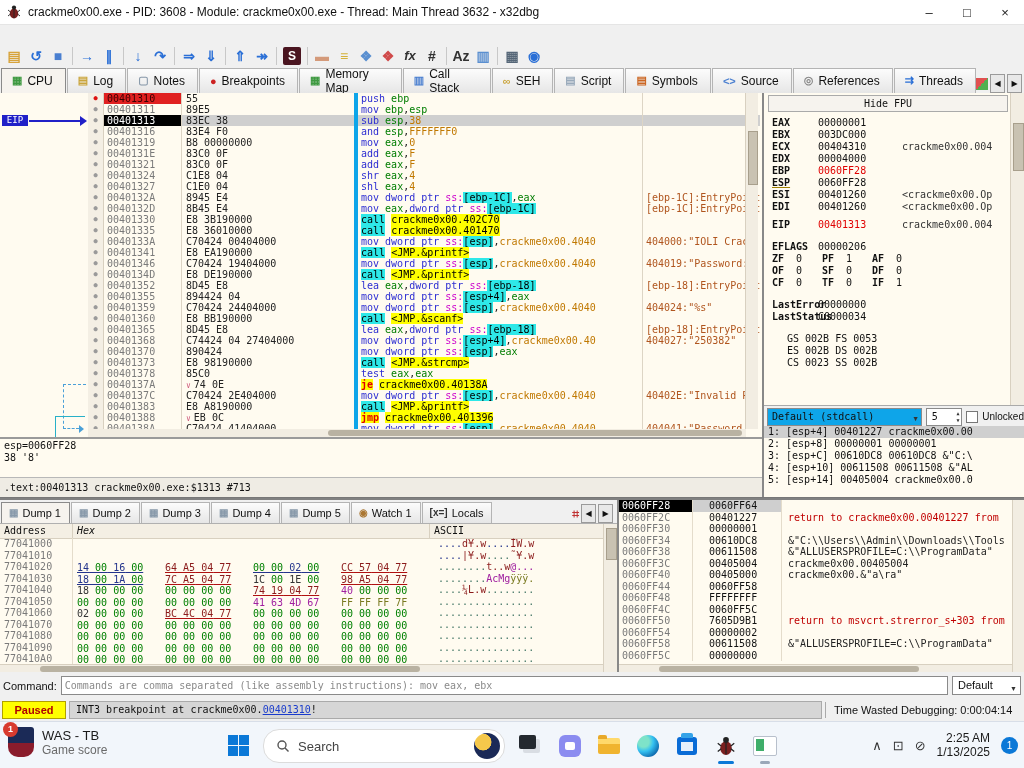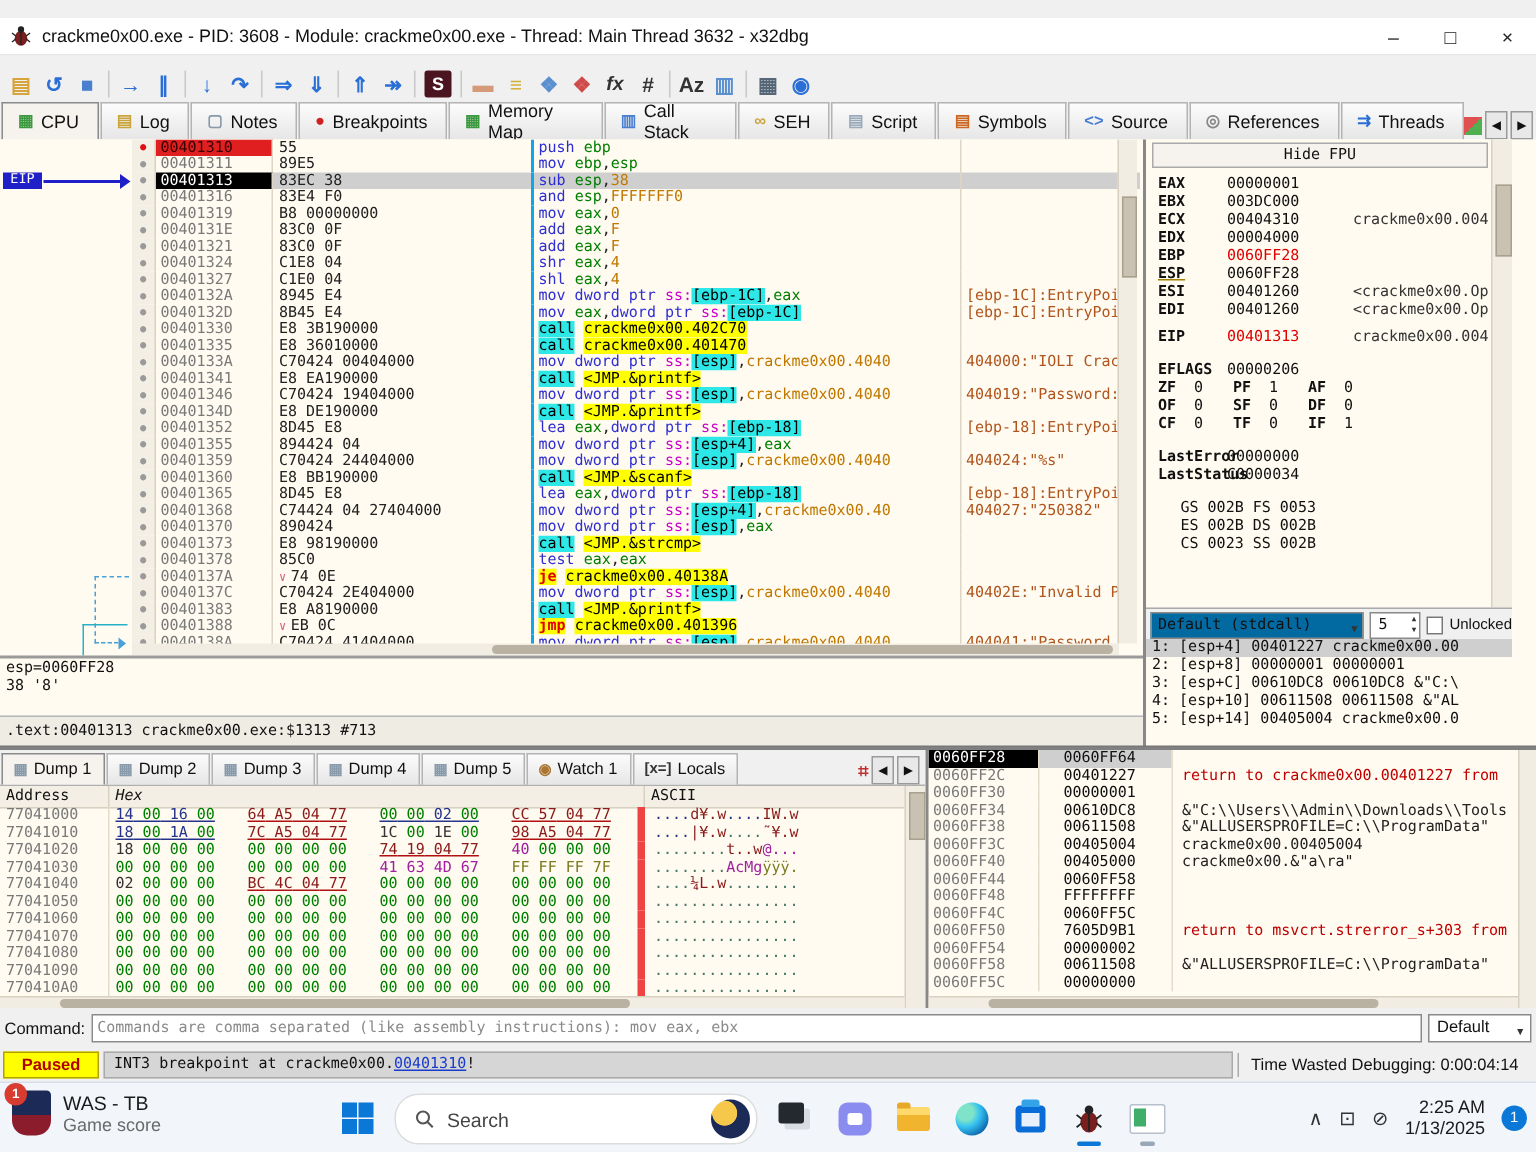--- a/index.html
+++ b/index.html
@@ -2,21 +2,21 @@
 <html><head>
 <meta charset="utf-8">
 <style>
   html,body{margin:0;padding:0;background:#000;}
   #app{position:relative;width:1024px;height:768px;background:#f0f0f0;overflow:hidden;
        font-family:"Liberation Sans",sans-serif;font-size:12px;color:#111;}
   .abs{position:absolute;}
   .mono{font-family:"DejaVu Sans Mono",monospace;}
 
   
-  .titlebar{top:12px;left:0;right:0;height:24px;background:#fff;display:flex;align-items:center;border-bottom:1px solid #e5e5e5;}
+  .titlebar{top:0;left:0;right:0;height:24px;background:#fff;display:flex;align-items:center;border-bottom:1px solid #e5e5e5;}
   .titlebar .bug{width:16px;height:16px;margin:0 6px 0 6px;}
   .title-text{font-size:12px;color:#111;}
   .win-btns{margin-left:auto;display:flex;height:24px;}
   .win-btn{width:38px;height:24px;display:flex;align-items:center;justify-content:center;font-size:13px;color:#222;}
 
   
   .menubar{top:24px;left:0;right:0;height:19px;background:#f0f0f0;display:flex;align-items:center;}
   .menu-item{padding:0 8px;font-size:12px;}
   .menu-date{margin-left:6px;color:#8a8a8a;}
 
@@ -40,21 +40,21 @@
   
   .cpu{top:93px;left:0;right:0;height:405px;background:#fffbf0;}
   .disasm{position:absolute;top:0;left:0;width:760px;height:344px;overflow:hidden;background:#fffbf0;}
   .drow{display:flex;height:11px;line-height:11px;font-size:10px;white-space:pre;}
   .d-gut{width:88px;flex:0 0 88px;}
   .d-dot{width:15px;flex:0 0 15px;text-align:center;color:#9a9a9a;font-size:7px;background:#f4efe4;border-right:1px solid #d8d0c0;}
   .d-dot.red{color:#dd1111;}
   .d-addr{width:74px;flex:0 0 74px;color:#7a7a7a;padding-left:3px;border-right:1px solid #ddd5c5;}
   .d-addr.bp{background:#e02020;color:#3a0000;}
   .d-addr.eip{background:#000;color:#fff;}
-  .d-bytes{width:168px;flex:0 0 168px;color:#222;padding-left:4px;border-right:2px solid #0ea5e9;}
+  .d-bytes{width:168px;flex:0 0 168px;color:#222;padding-left:4px;border-right:4px solid #0ea5e9;}
   .d-instr{width:281px;flex:0 0 281px;overflow:hidden;padding-left:3px;}
   .d-cmt{flex:1;overflow:hidden;color:#b0551e;border-left:1px solid #ddd5c5;padding-left:3px;}
   .drow.sel .d-addr:not(.eip),.drow.sel .d-bytes,.drow.sel .d-instr,.drow.sel .d-cmt{background:#cfcfcf;}
   .tk-m{color:#2e2ed2;} .tk-r{color:#007d00;} .tk-n{color:#c07800;} .tk-p{color:#222;}
   .tk-g{color:#cc00cc;} .tk-b{color:#000;background:#2ee8e8;}
   .tk-C{color:#000;background:#2ee8e8;} .tk-Y{color:#000;background:#ffff00;} .tk-J{color:#e00000;background:#ffff00;font-weight:bold;}
   .jmark{color:#d06080;margin-right:3px;font-size:8px;}
 
   
   .eip-tag{position:absolute;left:2px;top:22px;width:26px;height:11px;background:#2020c8;color:#fff;font-size:9px;
@@ -72,41 +72,41 @@
   .d-vthumb{position:absolute;left:2px;top:38px;width:8px;height:52px;background:#c9c2b2;border:1px solid #a89f8c;}
   .d-hscroll{position:absolute;left:88px;right:14px;top:336px;height:8px;background:#f2ede2;}
   .d-hthumb{position:absolute;left:240px;right:4px;top:1px;height:6px;background:#b9b2a2;border-radius:3px;}
 
   .infobox{position:absolute;top:344px;left:0;width:760px;height:40px;background:#fffbf0;border-top:2px solid #9a9a9a;
            font-size:10px;line-height:12px;padding:1px 0 0 4px;}
   .statusline{position:absolute;top:384px;left:0;width:760px;height:21px;background:#efece4;border-top:1px solid #b8b8b8;
               font-size:10px;line-height:20px;padding-left:4px;}
 
   
-  .registers{position:absolute;top:0;left:762px;right:16px;height:405px;background:#fffbf0;border-left:2px solid #888;font-size:10px;}
+  .registers{position:absolute;top:0;left:762px;right:0;height:405px;background:#fffbf0;border-left:2px solid #888;font-size:10px;}
   .hidefpu{position:absolute;top:2px;left:4px;right:16px;height:15px;border:1px solid #aaa;background:#f6f3ee;
            text-align:center;line-height:15px;font-size:10px;}
   .reglist{position:absolute;top:24px;left:0;right:14px;}
   .regrow{height:12px;line-height:12px;display:flex;}
   .regrow .rn{width:46px;padding-left:8px;font-weight:bold;color:#111;}
   .regrow .rn.u{text-decoration:underline;text-decoration-color:#a08000;}
   .regrow .rv{width:84px;}
   .regrow .rv.red{color:#e00000;}
   .regrow .rc{flex:1;overflow:hidden;white-space:pre;color:#333;}
   .gap6{height:6px;} .gap10{height:10px;}
   .flagrow{height:12px;line-height:12px;display:flex;padding-left:8px;}
   .flagrow span{display:inline-block;}
   .fl-n{width:24px;font-weight:bold;} .fl-n.u{text-decoration-color:#c00000;}
   .fl-v{width:26px;}
   .segrow{height:12px;line-height:12px;padding-left:23px;}
   .reg-vscroll{position:absolute;right:0;top:0;width:13px;height:312px;background:#f2ede2;border-left:1px solid #d8d0c0;}
   .reg-vthumb{position:absolute;left:2px;top:30px;width:9px;height:46px;background:#c9c2b2;border:1px solid #a89f8c;}
 
   .argsbar{position:absolute;top:312px;left:0;right:0;height:21px;background:#f0f0f0;border-top:1px solid #aaa;display:flex;align-items:center;gap:4px;padding-left:3px;}
-  .conv{width:150px;height:16px;border:1px solid #8a8a8a;background:#0369a1;font-size:10px;line-height:16px;padding-left:4px;position:relative;}
+  .conv{width:150px;height:16px;border:1px solid #8a8a8a;background:#0ea5e9;font-size:10px;line-height:16px;padding-left:4px;position:relative;}
   .conv:after{content:"▼";position:absolute;right:3px;top:2px;font-size:7px;color:#333;}
   .spin{width:30px;height:16px;border:1px solid #8a8a8a;background:#fff;font-size:10px;line-height:16px;padding-left:5px;position:relative;}
   .spin:after{content:"▲\A▼";white-space:pre;position:absolute;right:2px;top:1px;font-size:5px;line-height:7px;color:#333;}
   .chk{width:10px;height:10px;border:1px solid #777;background:#fff;}
   .argslist{position:absolute;top:333px;left:0;right:0;bottom:0;font-size:10px;}
   .argrow{height:12px;line-height:12px;white-space:pre;padding-left:4px;overflow:hidden;}
   .argrow.sel{background:#cfcfcf;}
 
   
   .bottom{top:498px;left:0;right:0;height:174px;background:#fffbf0;border-top:2px solid #808080;}
@@ -117,21 +117,21 @@
   .dtab.active{background:#f6f3ee;border-color:#8a8a8a;}
   .dtab .tic{font-size:10px;font-weight:bold;}
   .dump-extra{margin-left:auto;display:flex;gap:2px;align-items:center;padding-right:4px;}
   .dumphead{height:14px;display:flex;font-size:10px;background:#f4efe4;border-bottom:1px solid #d8d0c0;line-height:14px;}
   .dh-addr{width:68px;padding-left:4px;border-right:1px solid #d8d0c0;}
   .dh-hex{width:352px;padding-left:4px;border-right:1px solid #d8d0c0;font-style:italic;}
   .dh-ascii{flex:1;padding-left:4px;}
   .dumprows{position:absolute;top:38px;left:0;right:14px;bottom:10px;overflow:hidden;}
   .dumprow{height:11.5px;line-height:11.5px;display:flex;font-size:10px;white-space:pre;}
   .du-addr{width:68px;flex:0 0 68px;color:#7a7a7a;padding-left:4px;border-right:1px solid #e4dccb;}
-  .du-hex{width:352px;flex:0 0 352px;display:flex;border-right:5px solid #ef4444;}
+  .du-hex{width:352px;flex:0 0 352px;display:flex;border-right:7px solid #ef4444;margin-top:24px;}
   .du-grp{width:85px;padding-left:4px;}
   .du-grp.un{text-decoration:underline;text-decoration-color:#24348c;}
   .du-grp.ur{text-decoration:underline;text-decoration-color:#b01010;}
   .du-ascii{flex:1;padding-left:6px;overflow:hidden;}
   .by-z{color:#008000;} .by-un{color:#24348c;} .by-ur{color:#8b1a1a;} .by-pm{color:#a020a0;} .by-ol{color:#7a7a20;} .by-pl{color:#333;}
   .as-un{color:#24348c;} .as-ur{color:#8b1a1a;} .as-pm{color:#a020a0;} .as-ol{color:#7a7a20;} .as-pl{color:#447766;}
   .dump-vscroll{position:absolute;right:0;top:24px;width:13px;bottom:0;background:#f2ede2;border-left:1px solid #d8d0c0;}
   .dump-vthumb{position:absolute;left:2px;top:4px;width:9px;height:30px;background:#c9c2b2;border:1px solid #a89f8c;}
   .dump-hscroll{position:absolute;left:0;right:14px;bottom:0;height:9px;background:#f2ede2;border-top:1px solid #d8d0c0;}
   .dump-hthumb{position:absolute;left:40px;width:380px;top:1px;height:6px;background:#b9b2a2;border-radius:3px;}

